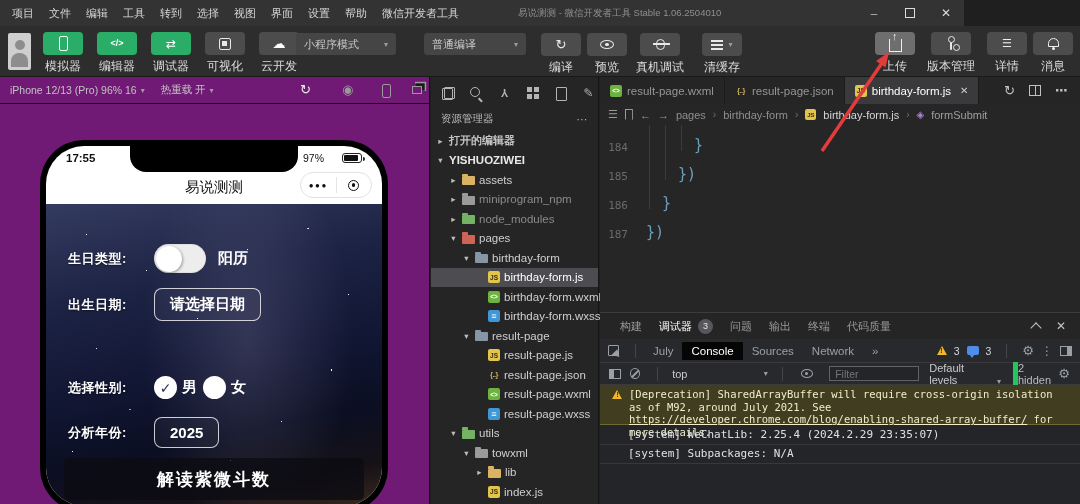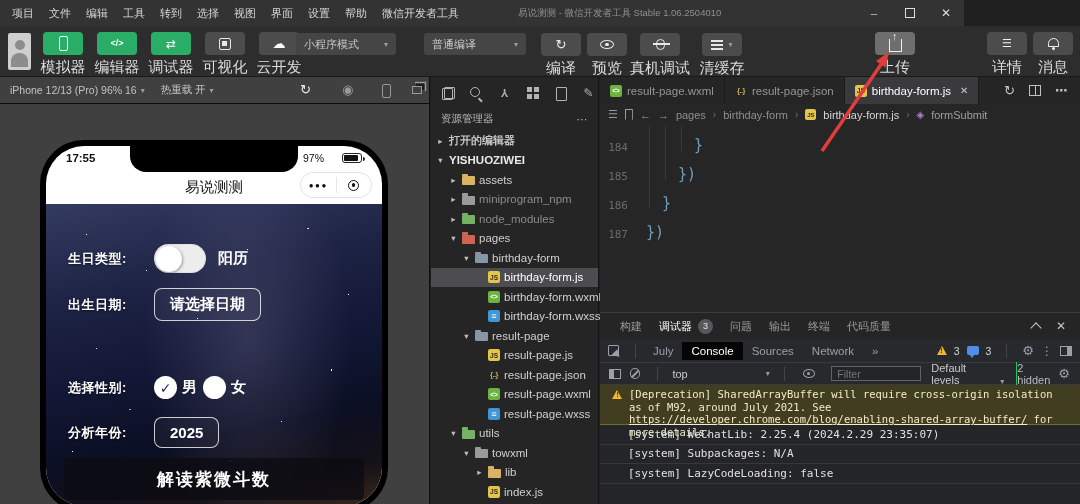--- a/index.html
+++ b/index.html
@@ -20,21 +20,21 @@
 
   
   .toolbar{position:absolute;left:0;top:26px;width:1080px;height:51px;background:#2d2d2d;border-bottom:1px solid #191919}
   .avatar{position:absolute;left:8px;top:7px;width:23px;height:37px;background:#cfcfcf;border-radius:2px;overflow:hidden}
   .avatar::before{content:"";position:absolute;left:6.5px;top:7px;width:10px;height:10px;border-radius:50%;background:#8d8d8d}
   .avatar::after{content:"";position:absolute;left:3px;top:20px;width:17px;height:14px;border-radius:8px 8px 0 0;background:#8d8d8d}
   .tbtn{position:absolute;top:6px;display:flex;flex-direction:column;align-items:center;width:54px;cursor:pointer}
   .tbtn .box{width:40px;height:23px;border-radius:4px;display:flex;align-items:center;justify-content:center;color:#fff}
   .box.green{background:#2aae67}.box.gray{background:#4c4c4c}
   .box.lit{background:#6e6e6e}
-  .tbtn .lbl{margin-top:3px;font-size:15px;color:#dcdcdc;white-space:nowrap}
+  .tbtn .lbl{margin-top:3px;font-size:12px;color:#dcdcdc;white-space:nowrap}
   .selbox{position:absolute;top:7px;height:22px;background:#454545;border-radius:3px;color:#c9c9c9;font-size:11px;
           display:flex;align-items:center;justify-content:space-between;padding:0 8px;cursor:pointer}
   .caret{font-size:8px;color:#9d9d9d}
 
   
   .ic{display:inline-flex;align-items:center;justify-content:center;line-height:1}
   .ic-phone{width:9px;height:15px;border:1.5px solid #fff;border-radius:2px}
   .ic-code::after{content:"</>";font-size:9px;font-weight:bold}
   .ic-swap::after{content:"⇄";font-size:12px}
   .ic-viz{width:12px;height:12px;border:1.5px solid #e8e8e8;border-radius:2px;position:relative}
@@ -49,21 +49,21 @@
   .ic-upload{width:13px;height:13px;border:1.5px solid #efefef;border-top:none;position:relative;margin-top:3px}
   .ic-upload::after{content:"↑";position:absolute;left:2.5px;top:-8px;font-size:11px;color:#efefef;font-weight:bold}
   .ic-branch{width:2px;height:12px;background:#e8e8e8;position:relative;border-radius:1px}
   .ic-branch::before{content:"";position:absolute;left:-2px;top:-2px;width:5px;height:5px;border-radius:50%;border:1.5px solid #e8e8e8;background:#4c4c4c}
   .ic-branch::after{content:"";position:absolute;left:3px;top:6px;width:5px;height:5px;border-radius:50%;border:1.5px solid #e8e8e8;background:#4c4c4c}
   .ic-menu::after{content:"☰";font-size:11px;color:#efefef}
   .ic-bell{width:11px;height:9px;border:1.5px solid #efefef;border-radius:6px 6px 0 0;position:relative;margin-top:-2px}
   .ic-bell::after{content:"";position:absolute;left:3px;bottom:-4px;width:3px;height:3px;border-radius:50%;background:#efefef}
 
   
-  .simpanel{position:absolute;left:0;top:77px;width:430px;height:427px;background:#404040;border-right:1px solid #101010}
+  .simpanel{position:absolute;left:0;top:77px;width:430px;height:427px;background:#701a75;border-right:1px solid #101010}
   .simhdr{position:absolute;left:0;top:0;width:100%;height:27px;border-bottom:1px solid #0c0c0c;display:flex;align-items:center;gap:16px;padding-left:10px;font-size:10.5px;color:#c2c2c2}
   .simhdr .hitem{display:flex;align-items:center;gap:4px;cursor:pointer}
   .shic{position:absolute;top:6px;color:#9a9a9a}
   .ic-record::after{content:"◉";font-size:13px}
   .ic-sphone{width:9px;height:14px;border:1.3px solid #9a9a9a;border-radius:2px}
   .ic-cascade{width:10px;height:8px;border:1.3px solid #9a9a9a;box-shadow:3px -3px 0 -0.3px #1b1b1b,3.6px -3.6px 0 0.6px #9a9a9a}
 
   
   .phone{position:absolute;left:40px;top:63px;width:348px;height:372px;background:#000;border-radius:44px;padding:6px}
   .screen{position:relative;width:100%;height:100%;background:#fff;border-radius:38px;overflow:hidden}
@@ -195,21 +195,21 @@
   .ctoolbar{position:absolute;left:0;top:50px;width:100%;height:22px;background:#28292c;border-bottom:1px solid #3a3a3c;display:flex;align-items:center;color:#9aa0a6;font-size:11px}
   .ic-sidebar{width:12px;height:10px;border:1.4px solid #9aa0a6;position:relative;margin:0 9px}
   .ic-sidebar::after{content:"";position:absolute;left:0;top:0;width:4px;height:100%;background:#9aa0a6}
   .ic-clear{width:11px;height:11px;border:1.5px solid #9aa0a6;border-radius:50%;position:relative;margin-right:9px}
   .ic-clear::after{content:"";position:absolute;left:-0.5px;top:3.7px;width:10px;height:1.5px;background:#9aa0a6;transform:rotate(-45deg)}
   .ctx{display:flex;align-items:center;justify-content:space-between;width:112px;padding:0 6px;cursor:pointer;color:#c8cacd}
   .ic-eye2{width:13px;height:9px;border:1.4px solid #9aa0a6;border-radius:50%;position:relative;margin:0 10px}
   .ic-eye2::after{content:"";position:absolute;left:3.5px;top:1.5px;width:3px;height:3px;border-radius:50%;background:#9aa0a6}
   .filter{width:90px;height:15px;background:#242528;border:1px solid #5f6368;color:#9aa0a6;font-size:10.5px;padding:0 5px;outline:none;margin-left:6px}
   .levels{display:flex;align-items:flex-end;gap:5px;margin-left:10px;color:#c8cacd;cursor:pointer}
-  .hidden-lbl{margin-left:12px;border-left:1px solid #22c55e;color:#b9bcc0}
+  .hidden-lbl{margin-left:12px;border-left:5px solid #22c55e;color:#b9bcc0}
   .console{position:absolute;left:0;top:72px;width:100%;bottom:0;font-family:"DejaVu Sans Mono","Liberation Mono",monospace}
   .crow-info{height:22px;background:#2a2b2e;border-bottom:1px solid #1b1b1b;display:flex;align-items:center;padding:0 14px 0 12px;gap:7px;color:#dfe1e5;font-size:11px}
   .info-link{margin-left:auto;text-decoration:underline;color:#c9cdd4;cursor:pointer}
   .crow-warn{height:40px;background:#403d20;border-bottom:1px solid #6e6a33;display:flex;padding:3px 10px 0 12px;gap:7px}
   .warn-txt{font-size:10.5px;line-height:12.5px;color:#f2edc7}
   .warn-txt a{color:#f2edc7;text-decoration:underline;cursor:pointer}
   .crow-log{height:19.5px;border-bottom:1px solid #38383a;display:flex;align-items:center;padding-left:28px;color:#e0e0e0;font-size:11px}
 
   
   .arrow{position:absolute;left:0;top:0;pointer-events:none;z-index:50}
@@ -313,20 +313,26 @@
           <span class="caret" style="margin-left:5px">▾</span>
         </div>
       <span class="lbl">清缓存</span>
     </div>
 
     <div class="tbtn" style="left:868px;top:6px">
       <div class="box lit">
           <span class="ic ic-upload"></span>
         </div>
       <span class="lbl">上传</span>
+    </div>
+    <div class="tbtn" style="left:918px;top:6px;width:66px">
+      <div class="box gray">
+          <span class="ic ic-branch"></span>
+        </div>
+      <span class="lbl">版本管理</span>
     </div>
     <div class="tbtn" style="left:980px;top:6px">
       <div class="box gray">
           <span class="ic ic-menu"></span>
         </div>
       <span class="lbl">详情</span>
     </div>
     <div class="tbtn" style="left:1026px;top:6px">
       <div class="box gray">
           <span class="ic ic-bell"></span>
@@ -624,23 +630,20 @@
       <div class="crow-warn">
         <span class="warn-tri" style="margin-top:2px"></span>
         <span class="warn-txt"><span>[Deprecation] SharedArrayBuffer will require cross-origin isolation as of M92, around July 2021. See </span><a>https://developer.chrome.com/blog/enabling-shared-array-buffer/</a><span> for more details.</span></span>
       </div>
       <div class="crow-log">
           <span>[system] WeChatLib: 2.25.4 (2024.2.29 23:35:07)</span>
         </div>
       <div class="crow-log">
           <span>[system] Subpackages: N/A</span>
         </div>
-      <div class="crow-log">
-          <span>[system] LazyCodeLoading: false</span>
-        </div>
     </div>
   </div>
 
   <svg class="arrow" width="1080" height="504">
     <line x1="822" y1="151" x2="882" y2="63" stroke="#e23c3c" stroke-width="3.5"></line>
     <polygon points="889,52 885.5,67.5 876,61" fill="#e23c3c"></polygon>
   </svg>
 
 </div>
 

